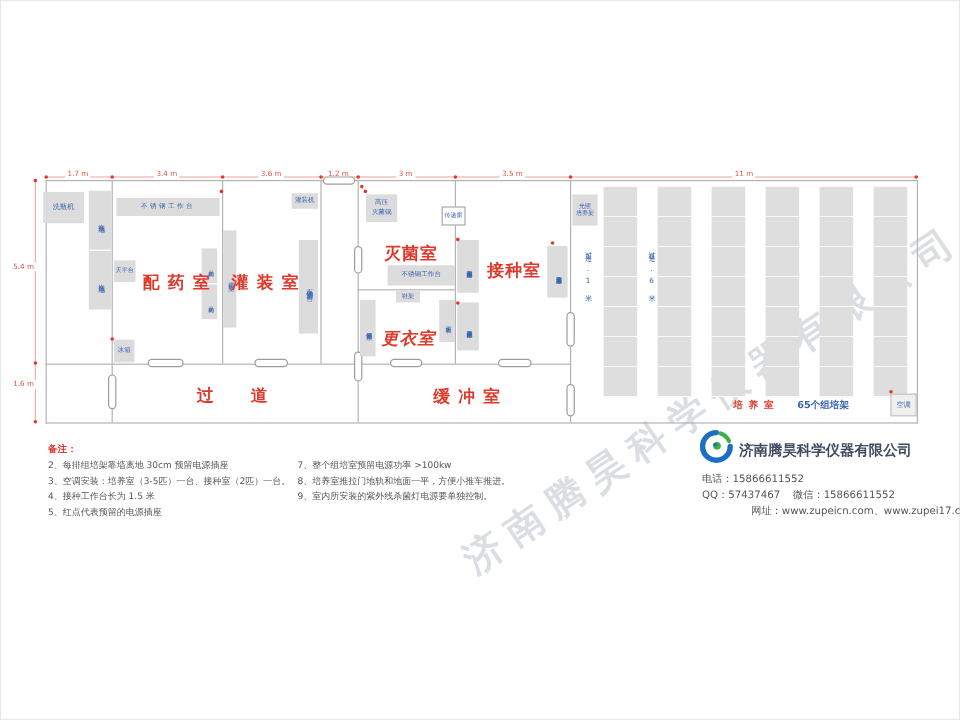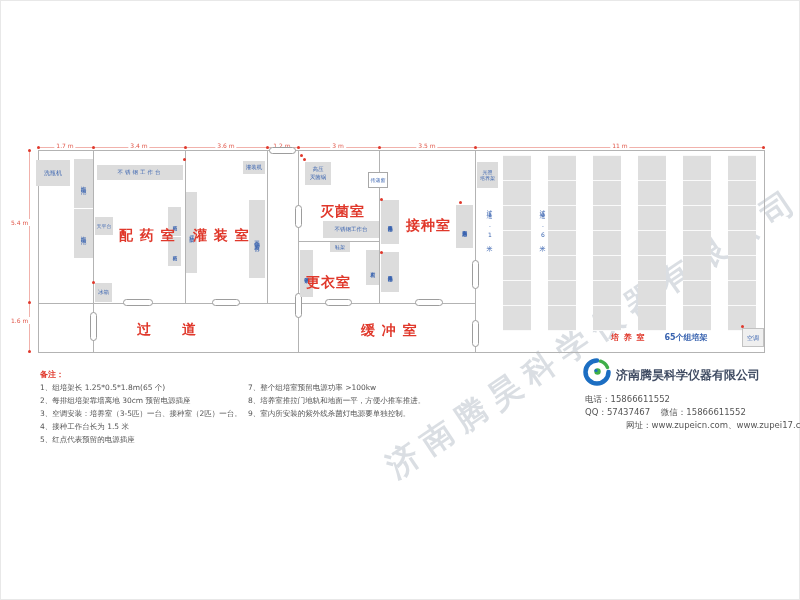--- a/index.html
+++ b/index.html
@@ -135,42 +135,41 @@
   <div class="rack" style="left:603px;"></div>
   <div class="rack" style="left:648px;"></div>
   <div class="rack" style="left:693px;"></div>
   <div class="corridor-label" style="left:447px;top:54px;width:14px;height:58px;">过道1.1米</div>
   <div class="corridor-label" style="left:500px;top:54px;width:14px;height:58px;">过道0.6米</div>
   <div class="equip acbox" style="left:707px;top:187px;width:22px;height:19px;font-size:6px;">空调</div>
 
   <div class="room-label" style="left:72px;top:86px;margin-left:12px;">配 药 室</div>
   <div class="room-label" style="left:158px;top:86px;">灌 装 室</div>
   <div class="room-label" style="left:285px;top:62px;">灭菌室</div>
-  <div class="room-label" style="left:271px;top:133px;">更衣室</div>
+  <div class="room-label" style="left:283px;top:133px;font-style:italic;">更衣室</div>
   <div class="room-label" style="left:371px;top:76px;">接种室</div>
-  <div class="room-label" style="left:102px;top:180px;">过　　道</div>
+  <div class="room-label" style="left:129px;top:180px;">过　　道</div>
   <div class="room-label" style="left:326px;top:181px;">缓 冲 室</div>
   <div class="room-label" style="left:576px;top:191px;font-size:8px;">
     <span>培 养 室</span>
     <span style="color:#3a64b0;font-weight:bold;letter-spacing:0;margin-left:15px;">65个组培架</span>
   </div>
 
   <div class="rdot" style="left:265px;top:13px;"></div>
   <div class="rdot" style="left:345px;top:57px;"></div>
   <div class="rdot" style="left:345px;top:110px;"></div>
   <div class="rdot" style="left:424px;top:60px;"></div>
   <div class="rdot" style="left:148px;top:17px;"></div>
   <div class="rdot" style="left:268px;top:17px;"></div>
   <div class="rdot" style="left:57px;top:140px;"></div>
   <div class="rdot" style="left:706px;top:184px;"></div>
 </div>
 
 <div class="notes-title">备注：</div>
 <div class="note-col" style="left:40px;">
-  <div class="line">1、组培架长 1.25*0.5*1.8m(65 个)</div>
   <div class="line">2、每排组培架靠墙离地 30cm 预留电源插座</div>
   <div class="line">3、空调安装：培养室（3-5匹）一台、接种室（2匹）一台。</div>
   <div class="line">4、接种工作台长为 1.5 米</div>
   <div class="line">5、红点代表预留的电源插座</div>
 </div>
 <div class="note-col" style="left:248px;">
   <div class="line">7、整个组培室预留电源功率 &gt;100kw</div>
   <div class="line">8、培养室推拉门地轨和地面一平，方便小推车推进。</div>
   <div class="line">9、室内所安装的紫外线杀菌灯电源要单独控制。</div>
 </div>

